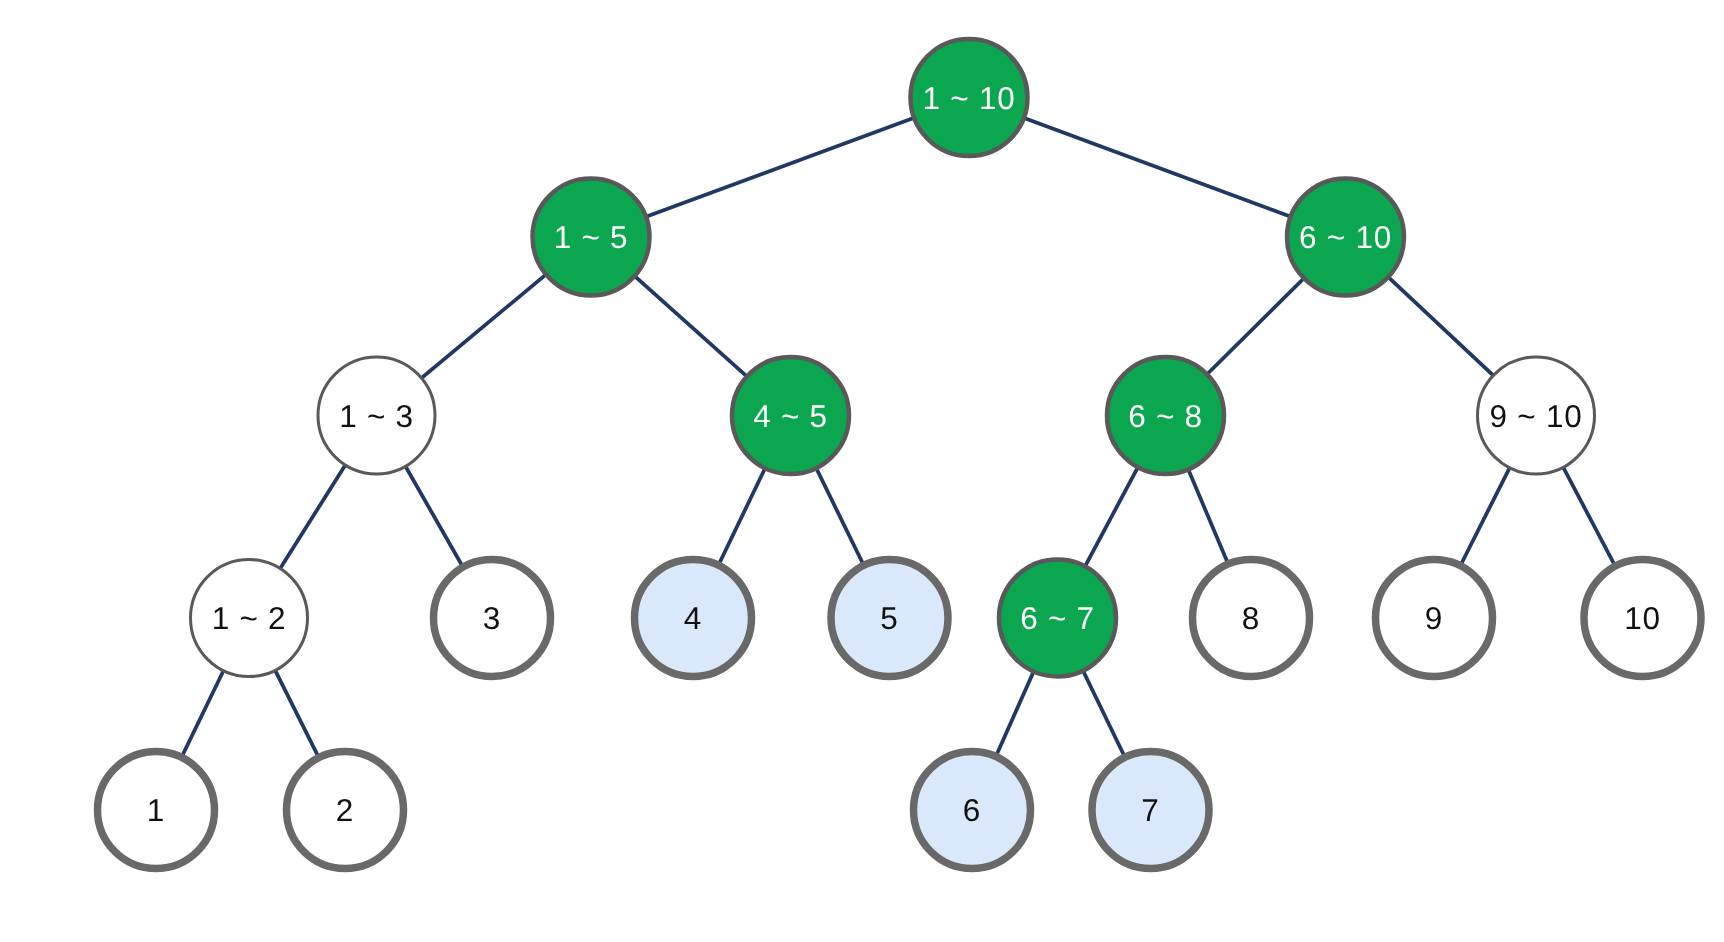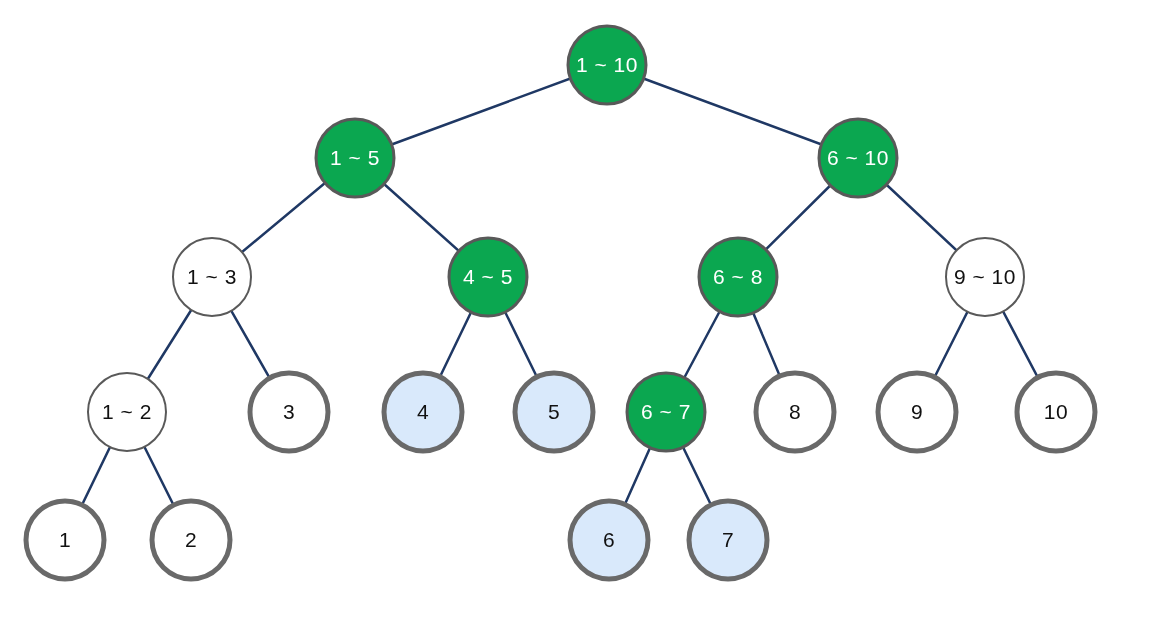--- a/index.html
+++ b/index.html
@@ -9,20 +9,21 @@
     width: 1149px;
     height: 628px;
     overflow: hidden;
     font-family: "Liberation Sans", sans-serif;
   }
   .stage {
     position: relative;
     width: 911px;
     height: 628px;
     background: var(--bg, #ffffff);
+    padding-left: 39px;
   }
   svg { display: block; }
   .edge {
     stroke: var(--edge-color, #1f3864);
     stroke-width: 2.5;
     stroke-linecap: round;
   }
   .node text {
     text-anchor: middle;
     font-size: 21px;

